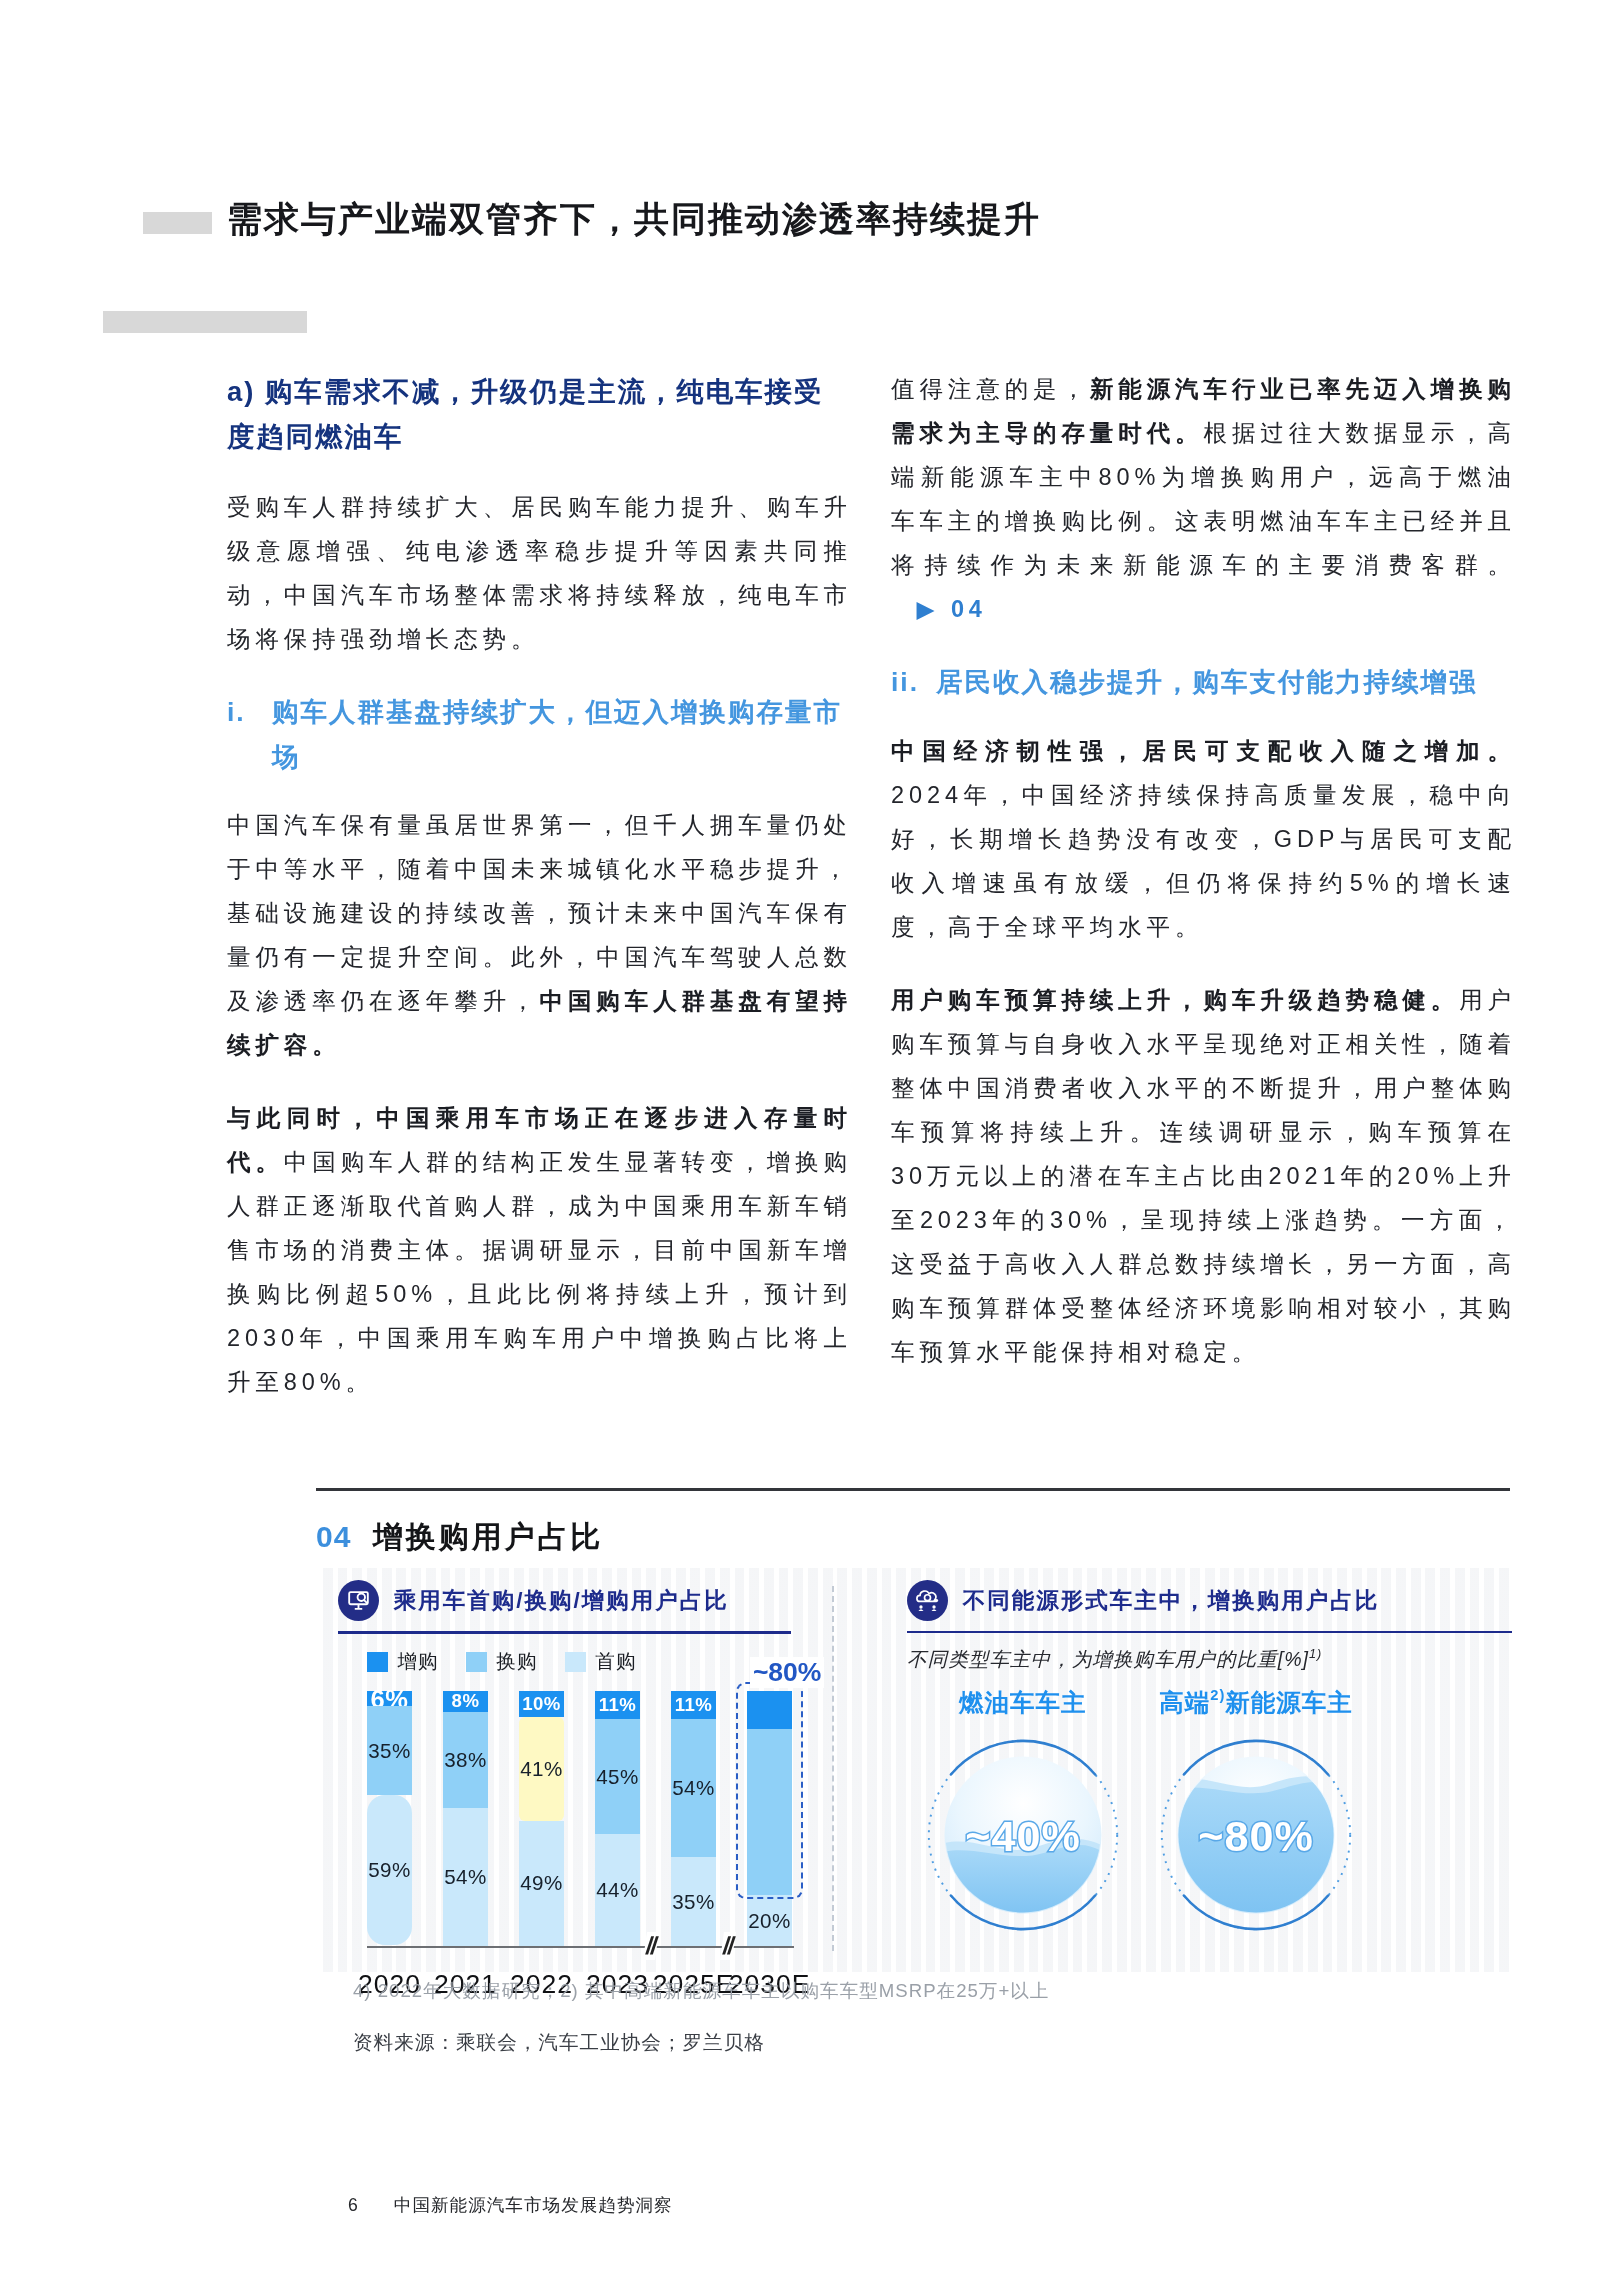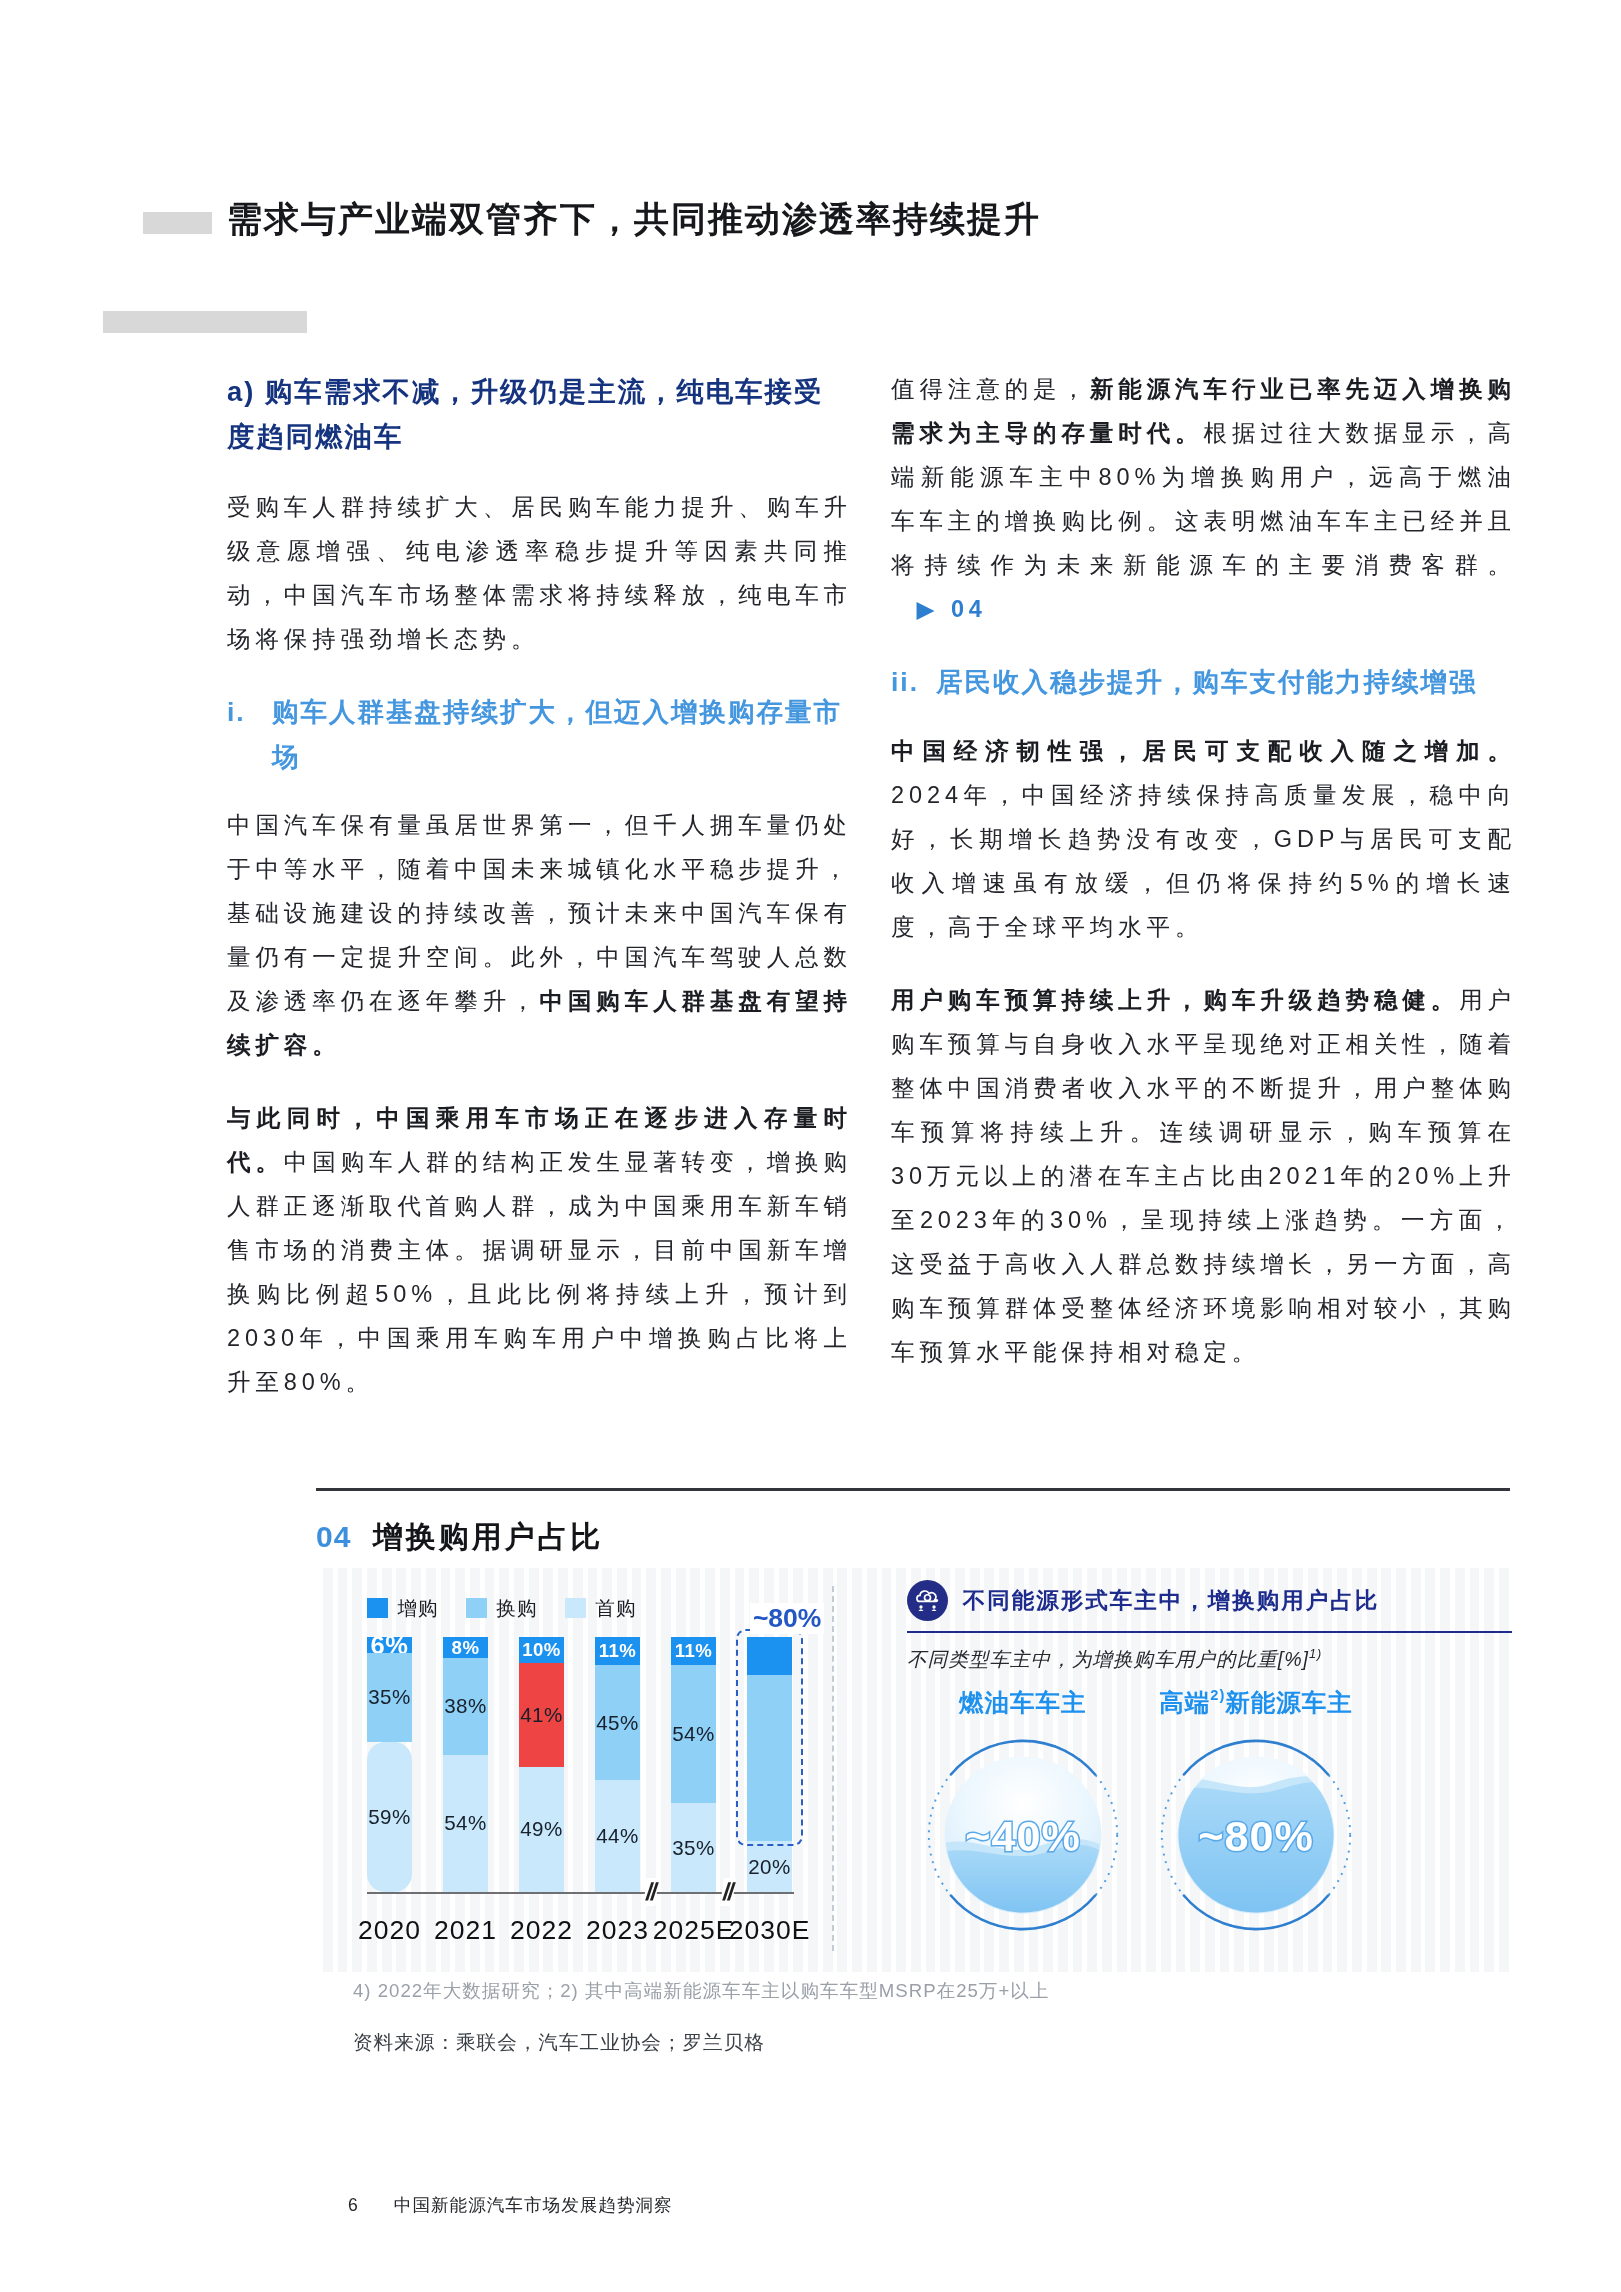--- a/index.html
+++ b/index.html
@@ -117,20 +117,34 @@
 
   <div class="ex-rule"></div>
   <div class="ex-header">
     <span class="ex-num">04</span>
     <span class="ex-title">增换购用户占比</span>
   </div>
 
   <div class="stripes"></div>
 
   <div class="panel panel-left">
+    <div class="panel-header">
+      <span class="panel-icon">
+        <svg width="41" height="41" viewBox="0 0 44 44">
+            <circle cx="22" cy="22" r="22" fill="#232d87"></circle>
+            <g fill="none" stroke="#ffffff" stroke-width="2">
+              <rect x="12" y="13" width="20" height="13" rx="1.5"></rect>
+              <path d="M18 31 h8 M22 26 v5"></path>
+              <circle cx="25" cy="18.5" r="4"></circle>
+              <path d="M28 21.5 l3.5 3.5"></path>
+            </g>
+          </svg>
+      </span>
+      <span class="panel-title">乘用车首购/换购/增购用户占比</span>
+    </div>
     <div class="legend" id="bar-legend">
         <span class="legend-item">
           <span class="legend-swatch" style="background: rgb(27, 145, 240);"></span>
           <span>增购</span>
         </span>
         <span class="legend-item">
           <span class="legend-swatch" style="background: rgb(143, 208, 247);"></span>
           <span>换购</span>
         </span>
         <span class="legend-item">
@@ -165,21 +179,21 @@
               <span class="seg-label">54%</span>
             </div>
           </div>
           <span class="xlab">2021</span>
         </div>
         <div class="bar-group">
           <div class="bar">
             <div class="seg" style="height: 25.5px; background: rgb(27, 145, 240);">
               <span class="seg-label on-blue">10%</span>
             </div>
-            <div class="seg" style="height: 104px; background: #ef4444;">
+            <div class="seg" style="height: 104px; background: #fef9c3; border-radius: 6px;">
               <span class="seg-label">41%</span>
             </div>
             <div class="seg" style="height: 125px; background: rgb(201, 232, 251);">
               <span class="seg-label">49%</span>
             </div>
           </div>
           <span class="xlab">2022</span>
         </div>
         <div class="bar-group">
           <div class="bar">

